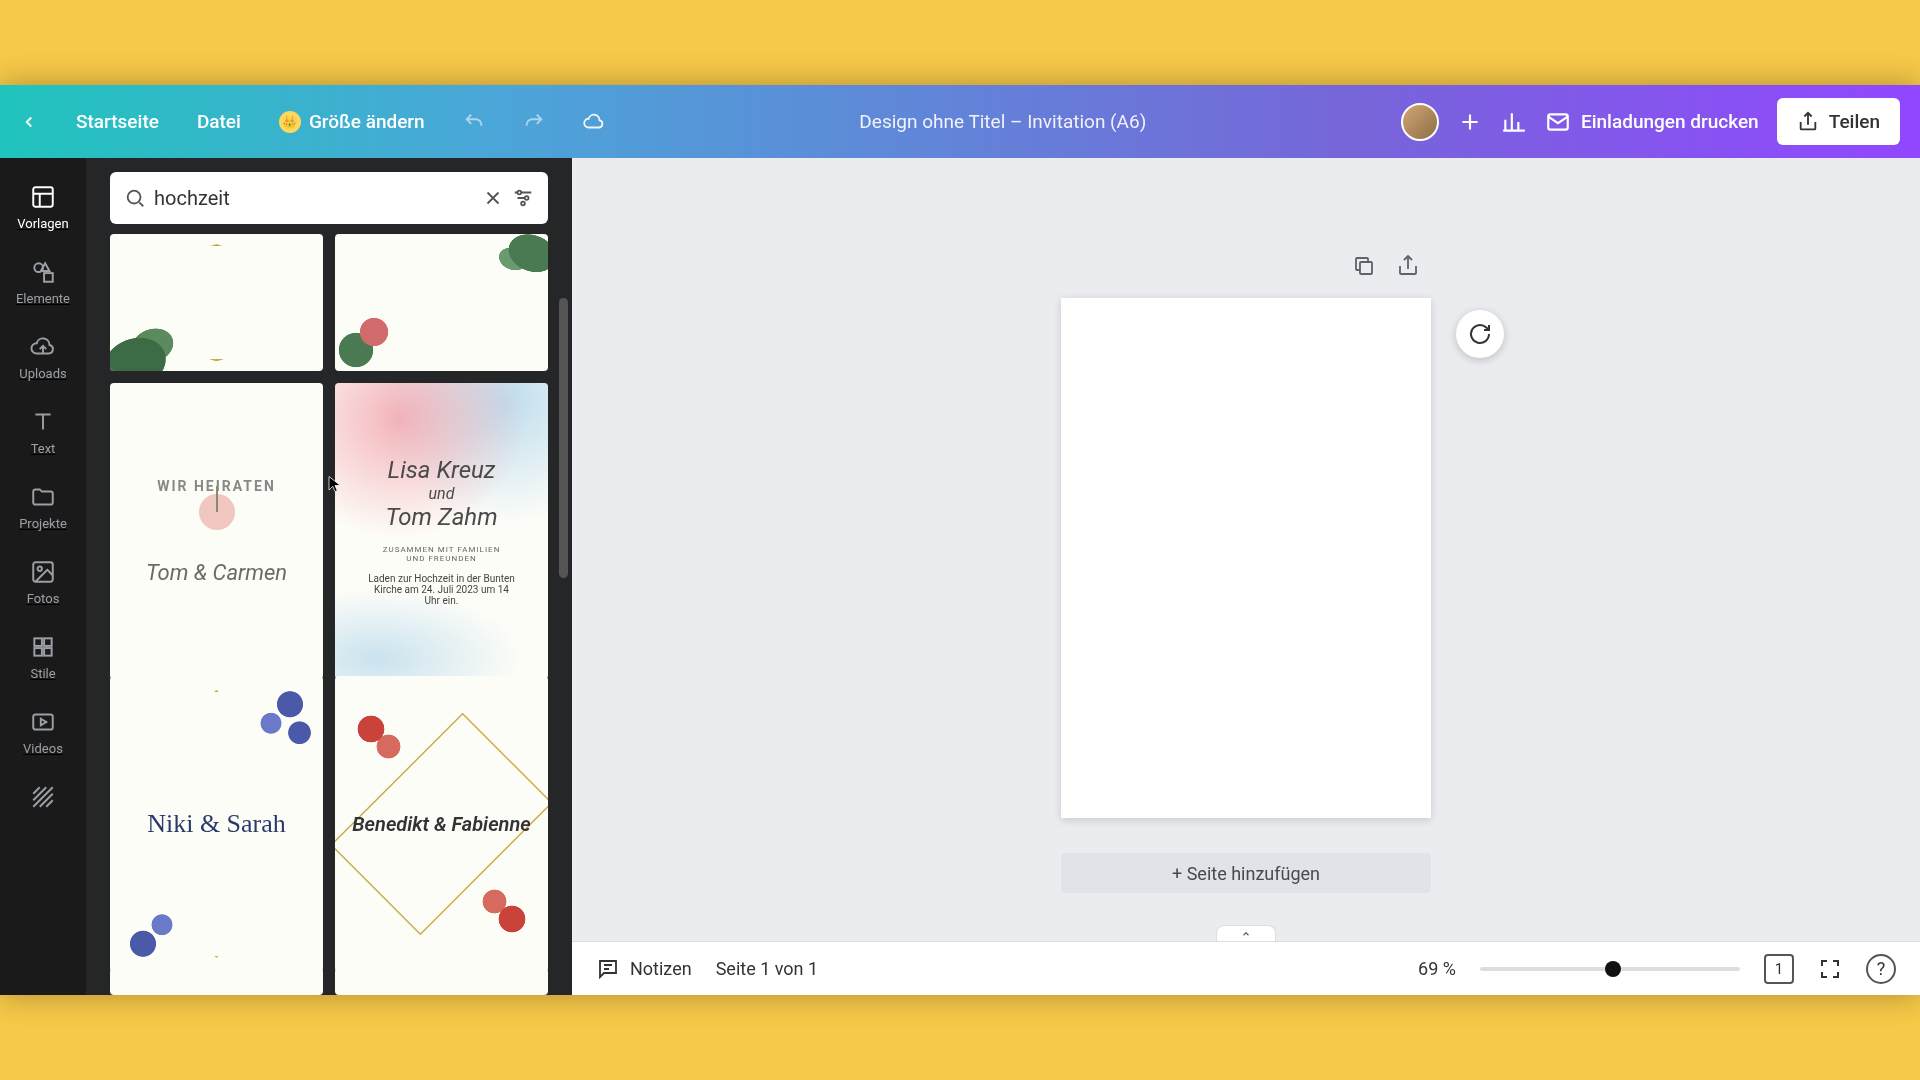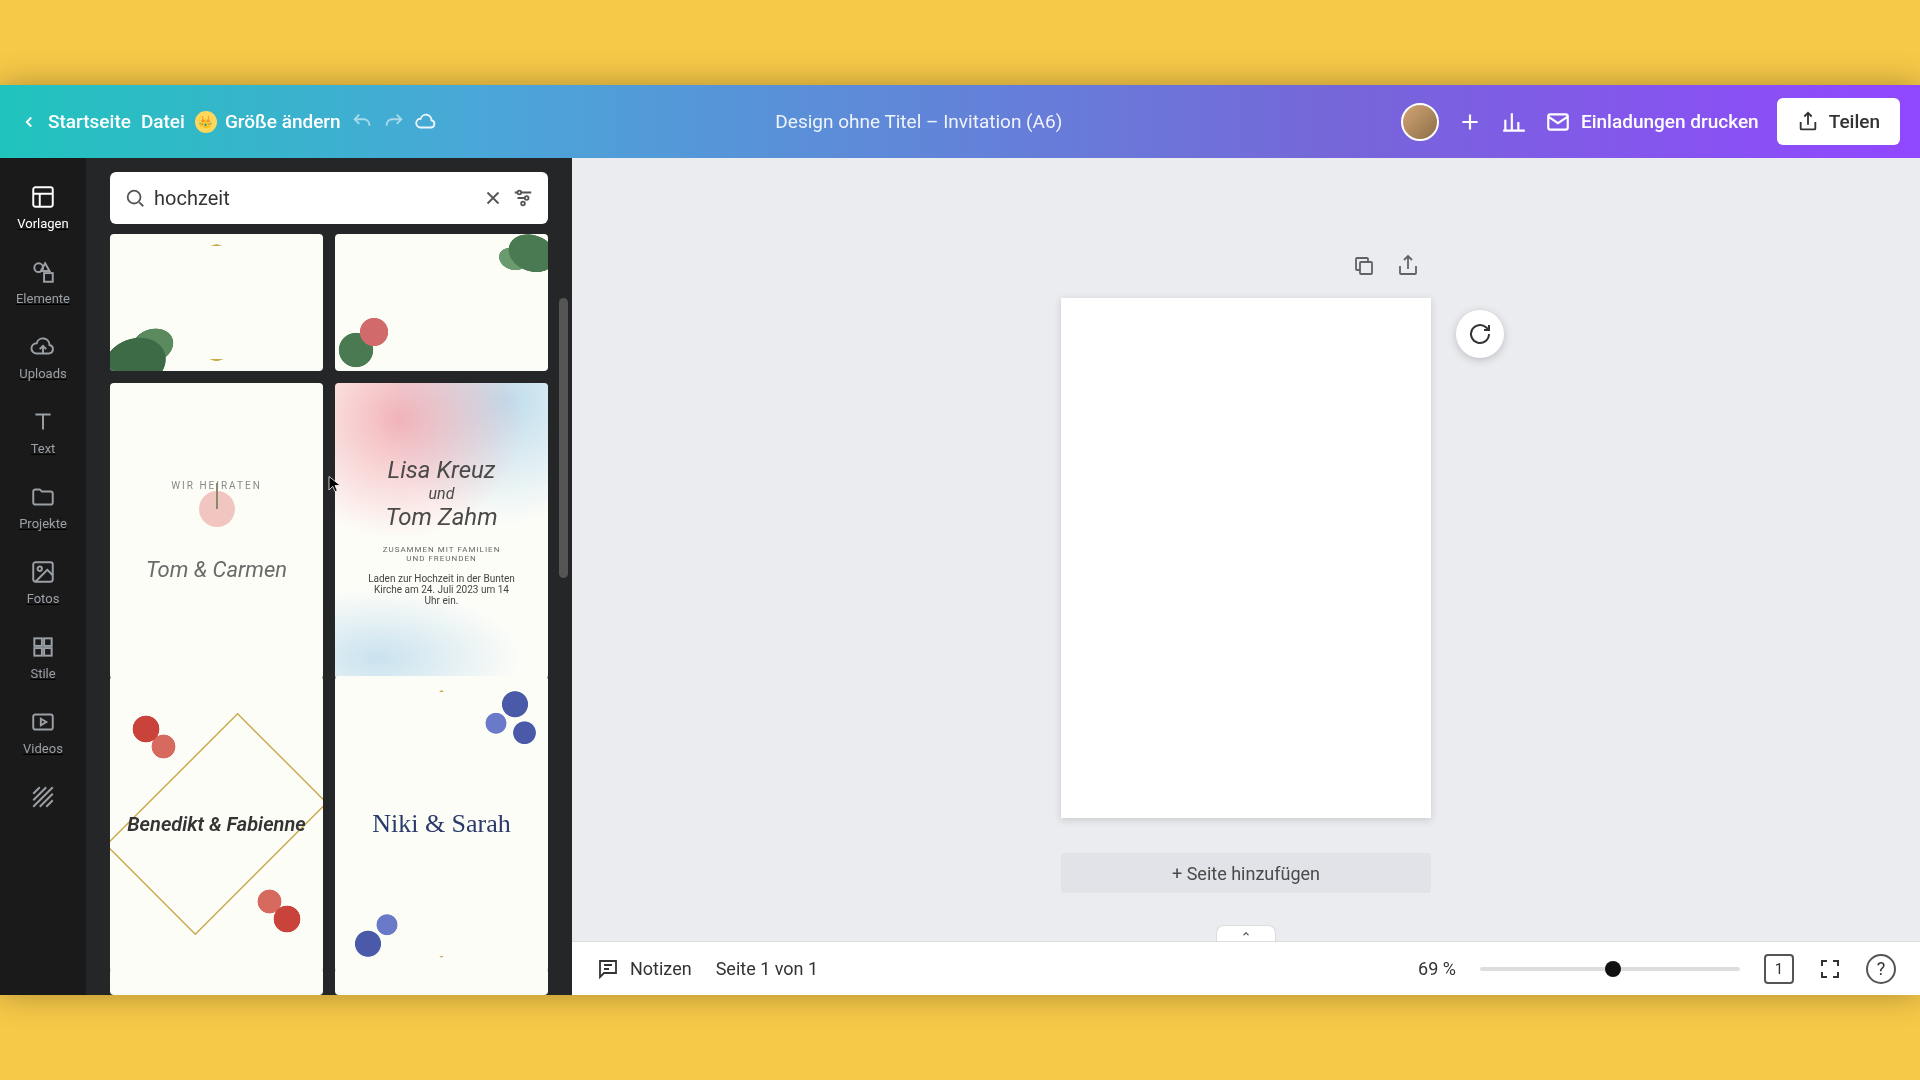--- a/index.html
+++ b/index.html
@@ -16,21 +16,21 @@
   
   .header {
     height: 73px;
     background: linear-gradient(90deg, #20c4bd 0%, #4aa7d8 25%, #7666d9 70%, #9147ff 100%);
     display: flex;
     align-items: center;
     padding: 0 20px;
     gap: 26px;
     color: #fff;
   }
-  .header .left-group { display: flex; align-items: center; gap: 10px; flex: 0 0 auto; }
+  .header .left-group { display: flex; align-items: center; gap: 38px; flex: 0 0 auto; }
   .header .back-icon { width: 18px; height: 18px; }
   .header .hdr-link { font-size: 19px; font-weight: 500; cursor: pointer; }
   .header .resize-group { display: flex; align-items: center; gap: 8px; }
   .crown { width: 22px; height: 22px; background: #fdd85d; border-radius: 50%; display: inline-flex; align-items: center; justify-content: center; font-size: 12px; }
   .header .hist-icon { width: 22px; height: 22px; opacity: 0.55; }
   .header .center-group { flex: 1; display: flex; justify-content: center; }
   .doc-title { font-size: 19px; color: rgba(255,255,255,0.9); }
   .header .right-group { display: flex; align-items: center; gap: 18px; }
   .avatar { width: 38px; height: 38px; border-radius: 50%; background: #ccc; border: 2px solid #fff; }
   .hdr-icon-btn { width: 26px; height: 26px; color: #fff; cursor: pointer; }
@@ -367,46 +367,46 @@
         <div class="tpl cut-top">
           <div class="gold-hex"></div>
             <div class="leaf-bl"></div>
         </div>
         <div class="tpl cut-top">
           <div class="leaf-tr"></div>
             <div class="floral-tr" style="top:auto;bottom:-15px;right:auto;left:-15px;"></div>
         </div>
 
         <div class="tpl">
-          <div class="tpl-text" style="font-size:10px; letter-spacing:2px; color:#888; ">WIR HEIRATEN</div>
+          <div class="tpl-text" style="font-size:14px; letter-spacing:2px; color:#888; font-weight:bold;">WIR HEIRATEN</div>
           <div class="pink-dot"></div>
           <div class="tpl-text script" style="font-size:22px; color:#6a6a6a; margin-top:30px;">Tom &amp; Carmen</div>
         </div>
         <div class="tpl">
           <div class="pink-wash-t"></div>
             <div class="pink-wash-b"></div>
           <div class="tpl-text script" style="font-size:24px; color:#4a4a4a;">Lisa Kreuz</div>
           <div class="tpl-text script" style="font-size:16px; color:#4a4a4a;">und</div>
           <div class="tpl-text script" style="font-size:24px; color:#4a4a4a; margin-bottom:14px;">Tom Zahm</div>
           <div class="tpl-text" style="font-size:8px; letter-spacing:1px; color:#666;">ZUSAMMEN MIT FAMILIEN</div>
           <div class="tpl-text" style="font-size:8px; letter-spacing:1px; color:#666; margin-bottom:10px;">UND FREUNDEN</div>
           <div class="tpl-text" style="font-size:10px; color:#444; width:70%;">Laden zur Hochzeit in der Bunten Kirche am 24. Juli 2023 um 14 Uhr ein.</div>
         </div>
 
         <div class="tpl">
+          <div class="gold-hex" style="inset:14px;"></div>
+          <div class="blue-flowers-tr"></div>
+            <div class="blue-flowers-bl"></div>
+          <div class="tpl-text" style="font-size:26px; color:#2a3a6a; font-family:Georgia,serif;">Niki &amp; Sarah</div>
+        </div>
+        <div class="tpl">
           <div class="gold-diamond"></div>
           <div class="red-flowers-tl"></div>
             <div class="red-flowers-br"></div>
           <div class="tpl-text script" style="font-size:20px; color:#333; font-weight:600;">Benedikt &amp; Fabienne</div>
-        </div>
-        <div class="tpl">
-          <div class="gold-hex" style="inset:14px;"></div>
-          <div class="blue-flowers-tr"></div>
-            <div class="blue-flowers-bl"></div>
-          <div class="tpl-text" style="font-size:26px; color:#2a3a6a; font-family:Georgia,serif;">Niki &amp; Sarah</div>
         </div>
 
         <div class="tpl cut-bot"></div>
         <div class="tpl cut-bot"></div>
       </div>
 
       <div class="tpl-scroll-thumb"></div>
 
       <div class="collapse-handle">
         <svg width="10" height="14" viewBox="0 0 24 24" fill="none" stroke="currentColor" stroke-width="3">

